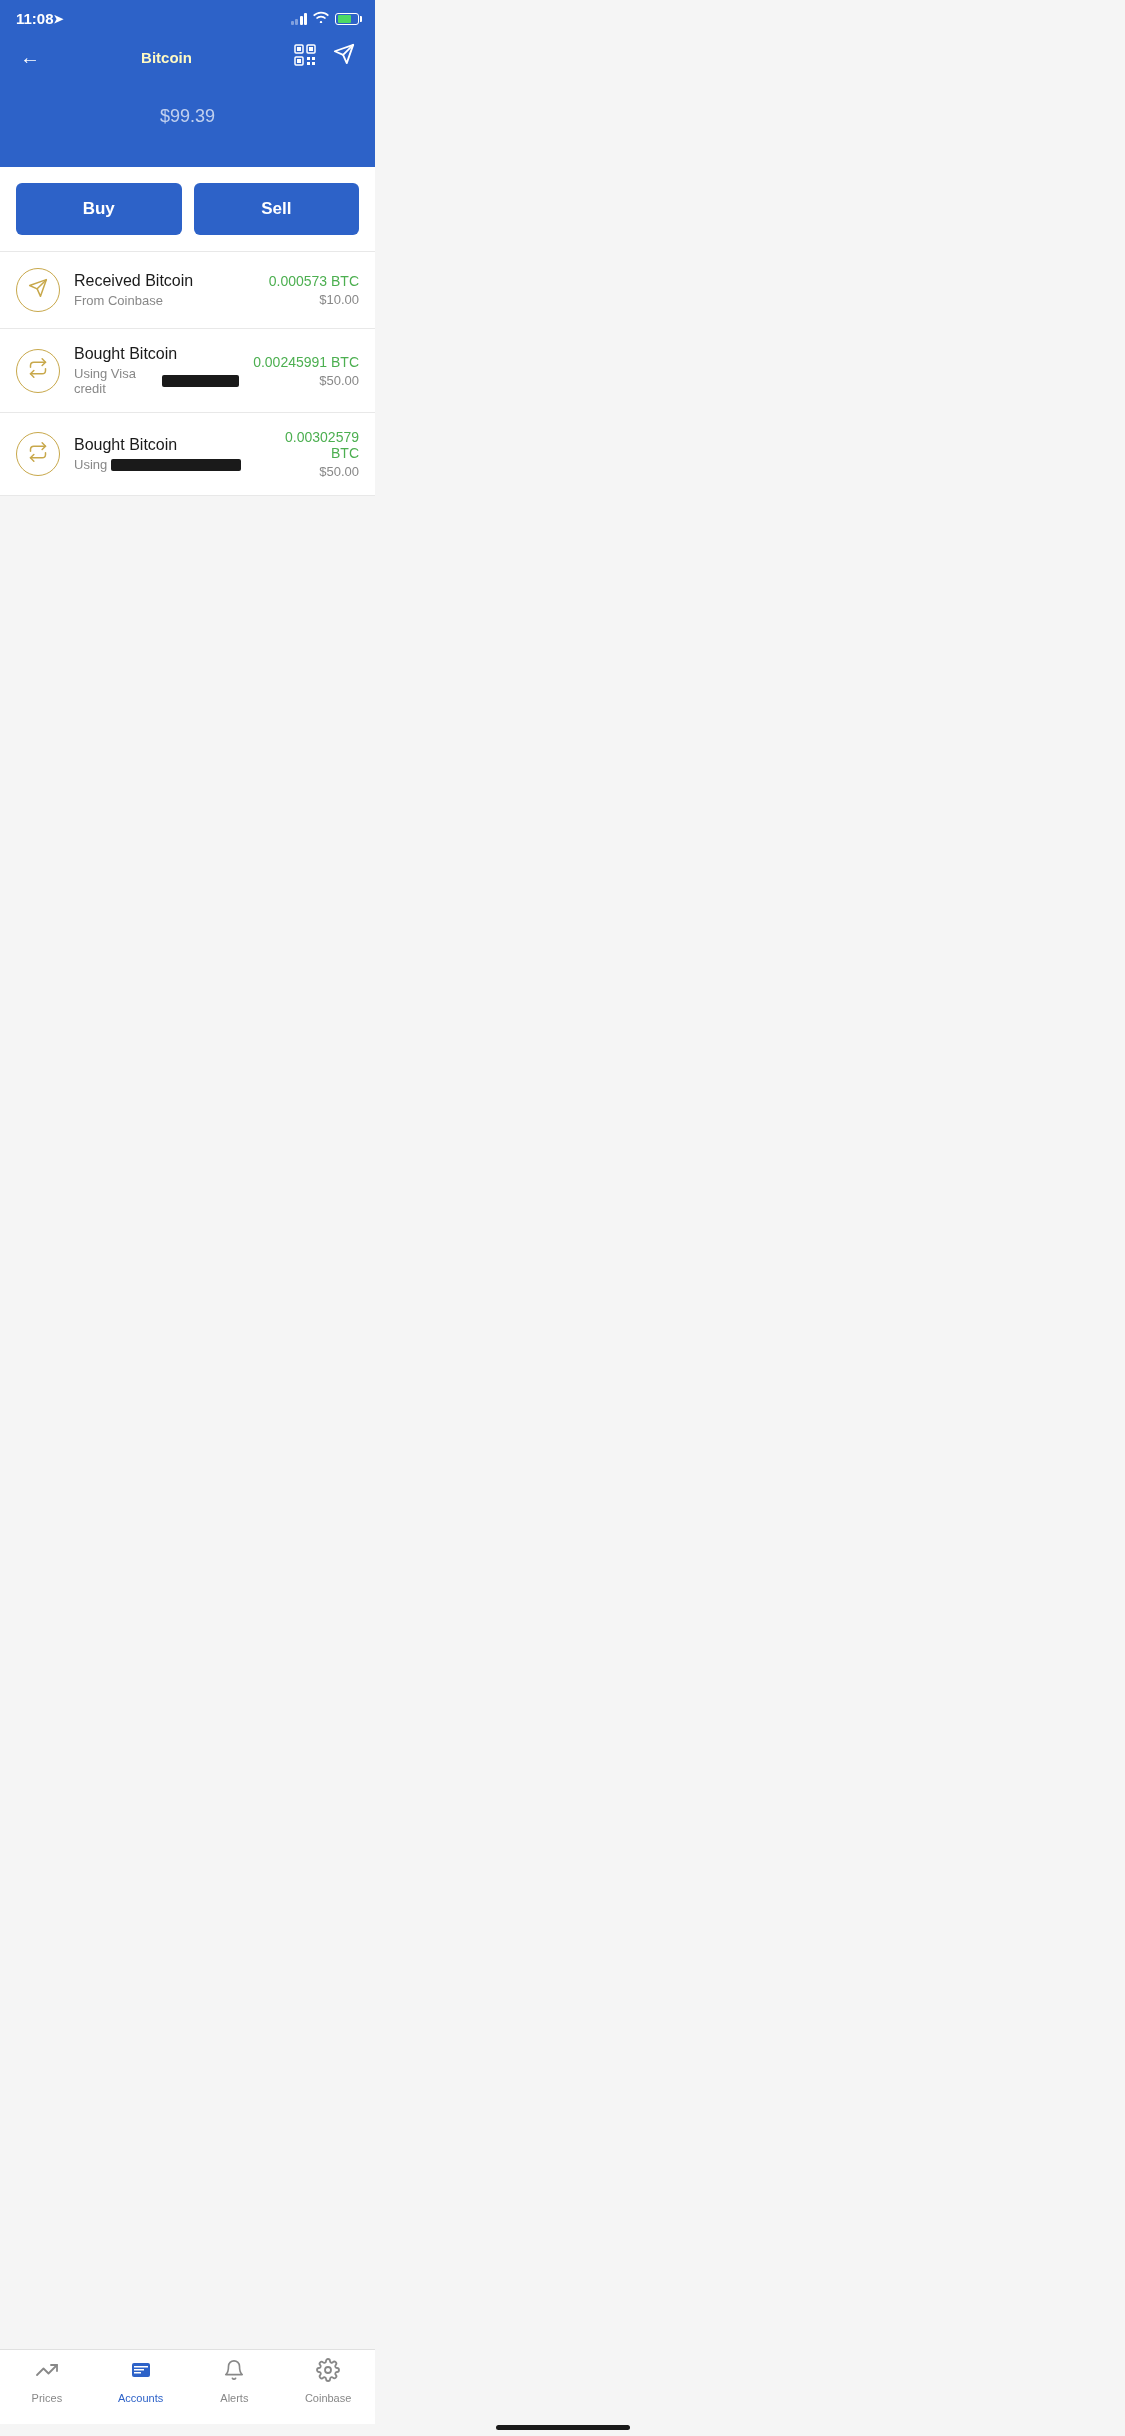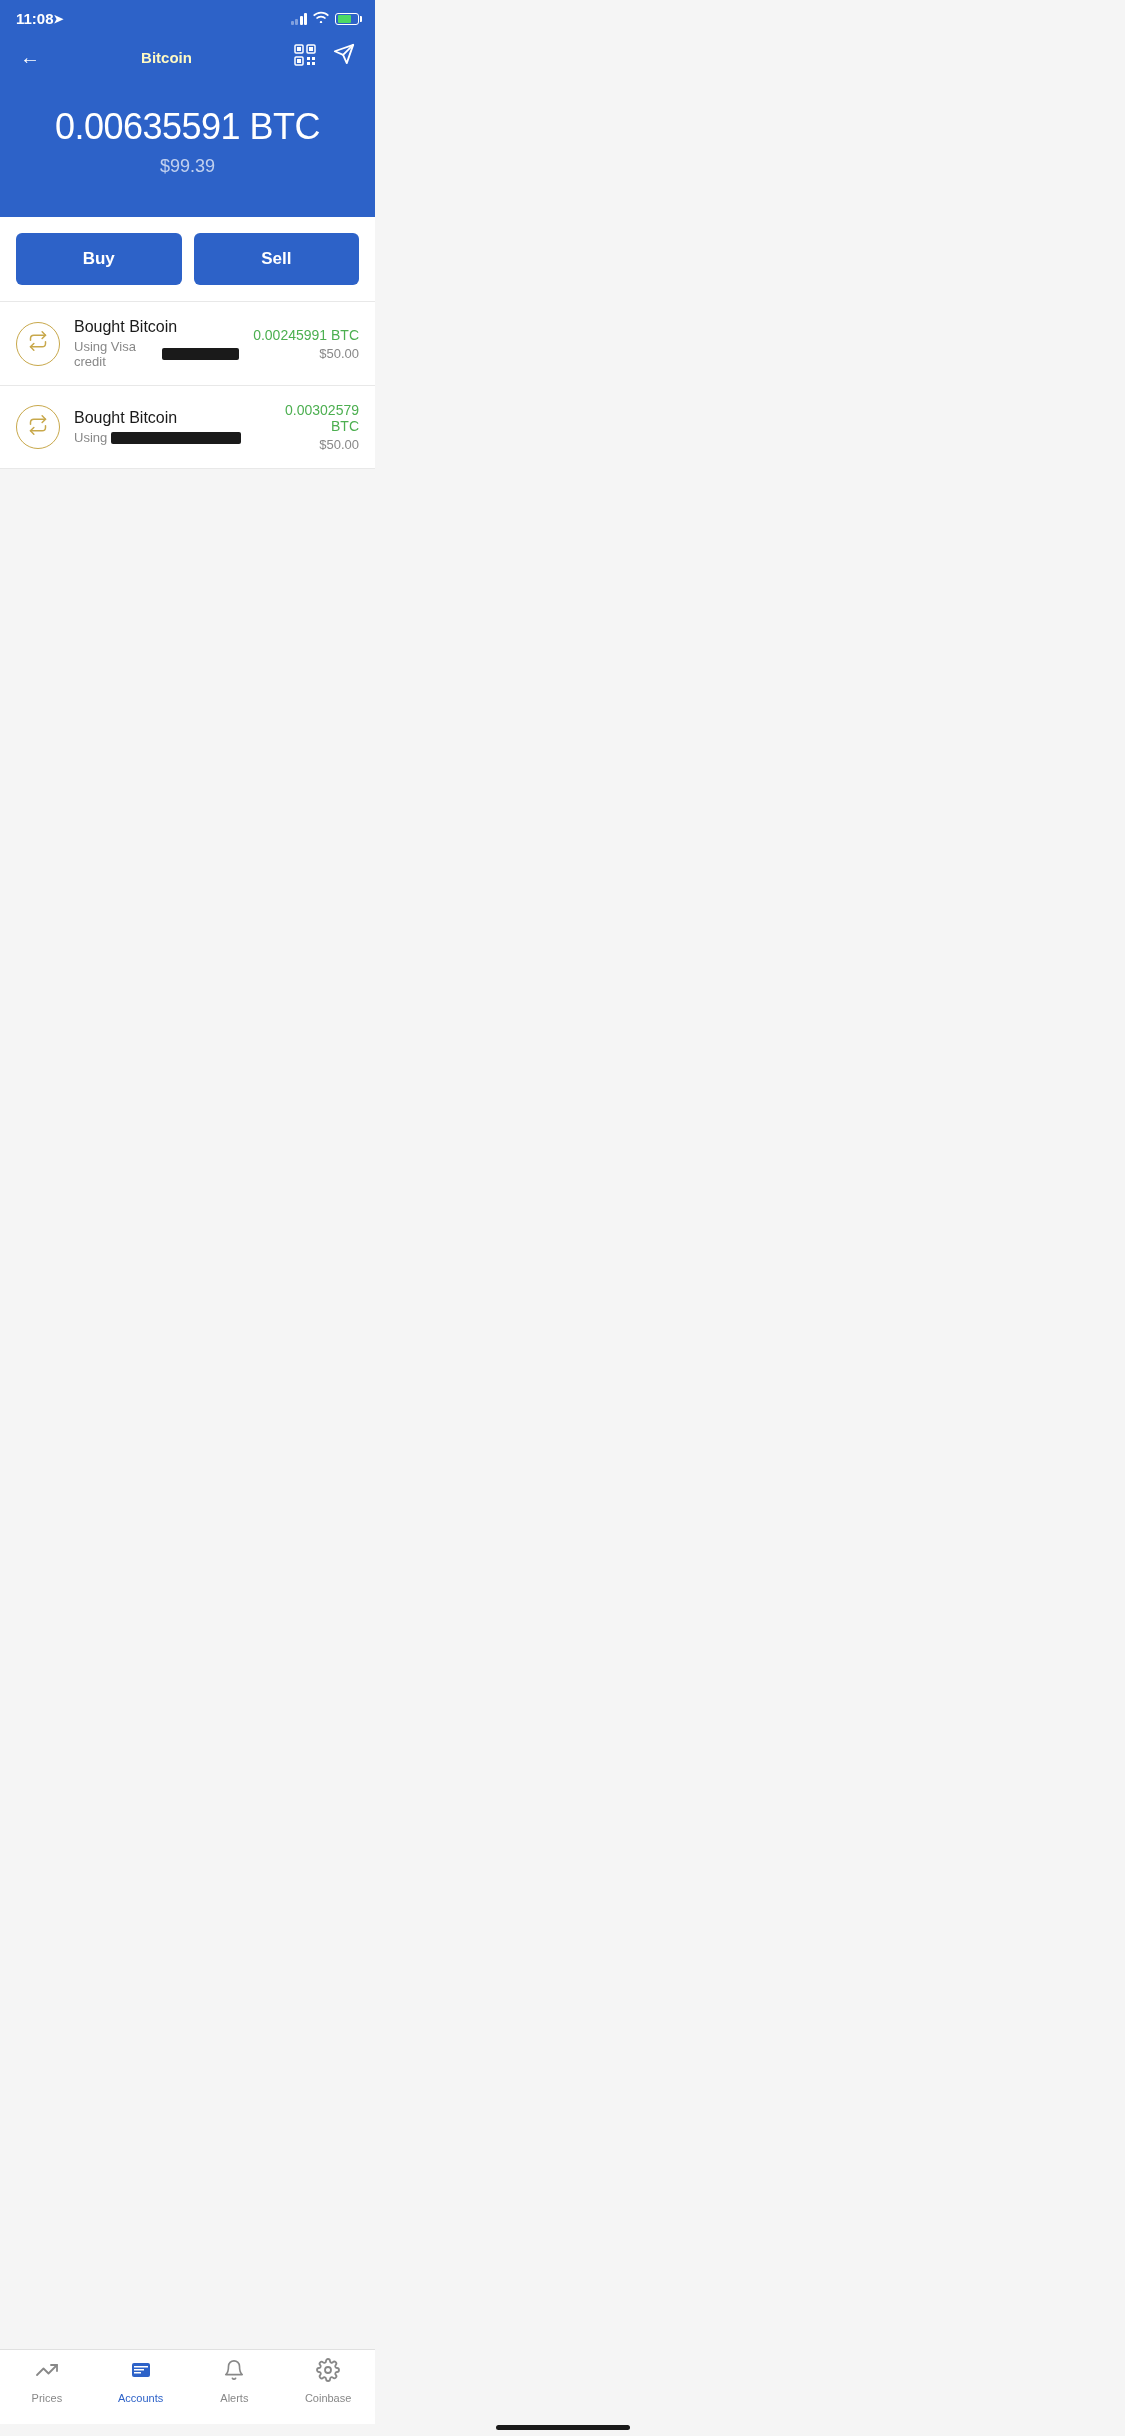--- a/index.html
+++ b/index.html
@@ -257,31 +257,50 @@
     <span class="header-icon">
       <svg width="22" height="22" viewBox="0 0 24 24" fill="none" stroke="white" stroke-width="2" stroke-linecap="round" stroke-linejoin="round">
         <line x1="22" y1="2" x2="11" y2="13"></line>
         <polygon points="22 2 15 22 11 13 2 9 22 2"></polygon>
       </svg>
     </span>
   </div>
 </div>
 
 <div class="balance-section">
-  <div class="balance-btc">0.00635591 BTC</div>
   <div class="balance-usd">$99.39</div>
 </div>
 
 <div class="action-buttons">
   <button class="action-btn">Buy</button>
   <button class="action-btn">Sell</button>
 </div>
 
 <div class="transactions">
 
+  <div class="transaction-item">
+    <div class="tx-icon-wrap">
+      <span class="tx-icon">
+        <svg width="20" height="20" viewBox="0 0 24 24" fill="none" stroke="#c8a84b" stroke-width="1.8" stroke-linecap="round" stroke-linejoin="round">
+          <line x1="22" y1="2" x2="11" y2="13"></line>
+          <polygon points="22 2 15 22 11 13 2 9 22 2"></polygon>
+        </svg>
+      </span>
+    </div>
+    <div class="tx-info">
+      <div class="tx-title">Received Bitcoin</div>
+      <div class="tx-subtitle">
+        <span>From Coinbase</span>
+      </div>
+    </div>
+    <div class="tx-amount">
+      <div class="tx-btc">0.000573 BTC</div>
+      <div class="tx-usd">$10.00</div>
+    </div>
+  </div>
 
   <div class="transaction-item">
     <div class="tx-icon-wrap">
       <span class="tx-icon">
         <svg width="20" height="20" viewBox="0 0 24 24" fill="none" stroke="#c8a84b" stroke-width="1.8" stroke-linecap="round" stroke-linejoin="round">
           <polyline points="17 1 21 5 17 9"></polyline>
           <path d="M3 11V9a4 4 0 0 1 4-4h14"></path>
           <polyline points="7 23 3 19 7 15"></polyline>
           <path d="M21 13v2a4 4 0 0 1-4 4H3"></path>
         </svg>

